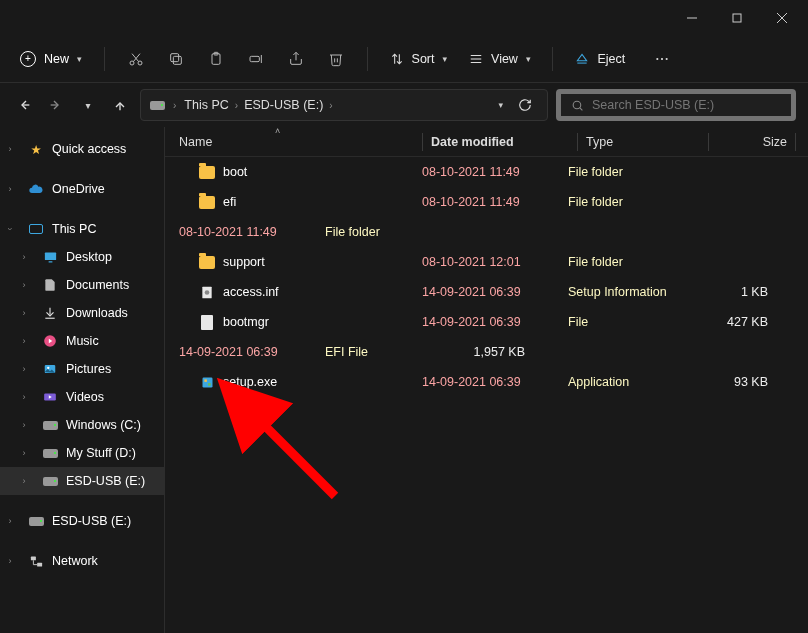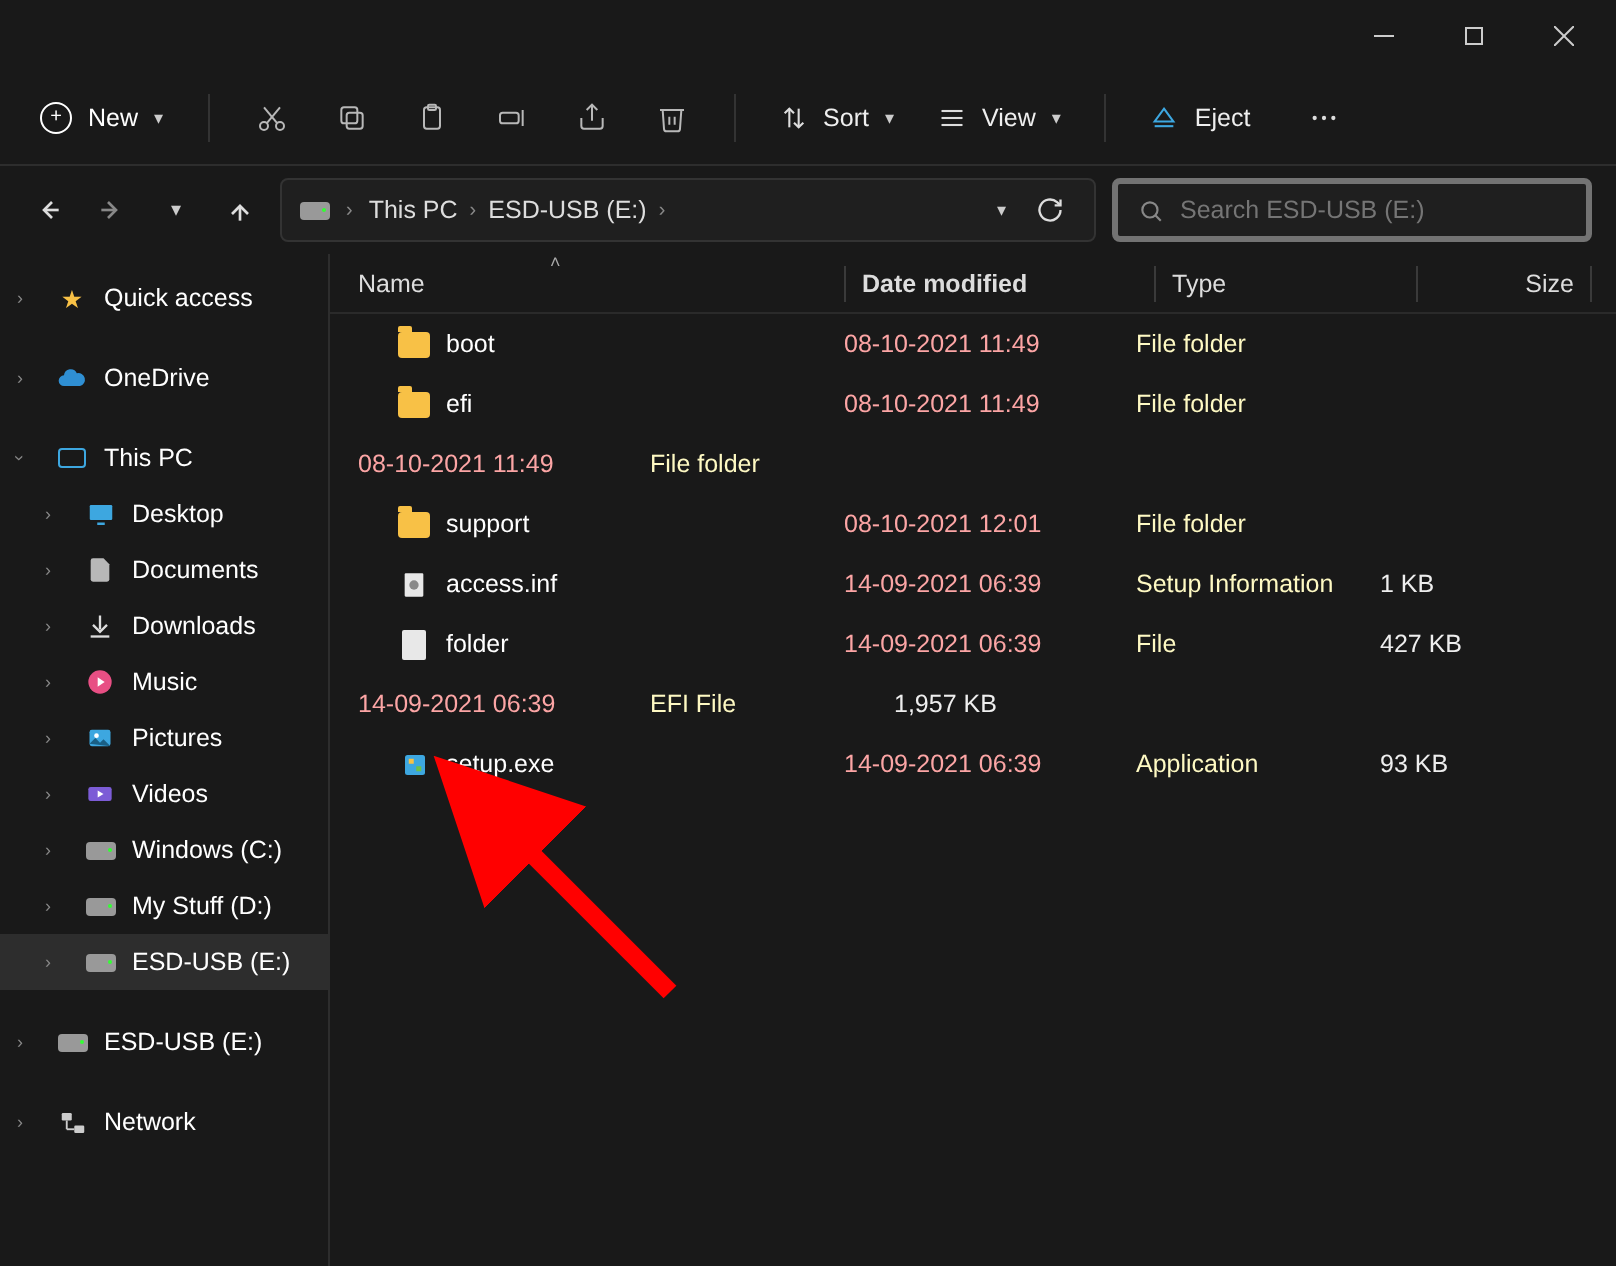--- a/index.html
+++ b/index.html
@@ -20,21 +20,21 @@
 .tb-text { display:flex; align-items:center; gap:8px; padding: 6px 10px; color:#eee; }
 .chev { font-size:9px; color:#ccc; }
 
 
 .navrow { height: 44px; display: flex; align-items: center; padding: 0 12px; gap: 8px; }
 .navbtn { width: 24px; height:24px; display:flex; align-items:center; justify-content:center; color:#bbb; }
 .addressbar { flex: 1; height: 32px; background: #1f1f1f; border:1px solid #333; border-radius:4px; display:flex; align-items:center; padding: 0 8px; gap:8px; }
 .addressbar .crumbs { flex:1; display:flex; align-items:center; gap:6px; color:#ddd; }
 .addressbar .crumb-sep { color:#888; font-size:10px; }
 .refresh { width:28px; display:flex; align-items:center; justify-content:center; color:#ccc; }
-.searchbox { width: 240px; height:32px; background:#1f1f1f; border:3px solid #737373; border-radius:4px; display:flex; align-items:center; padding:0 10px; gap:8px; color:#888; }
+.searchbox { width: 240px; height:32px; background:#1f1f1f; border:5px solid #737373; border-radius:4px; display:flex; align-items:center; padding:0 10px; gap:8px; color:#888; }
 .searchbox input { flex:1; background:transparent; border:none; color:#ddd; outline:none; font-size:12.5px; }
 
 
 .body { display:flex; height: calc(633px - 35px - 48px - 44px); }
 .sidebar { width: 165px; border-right:1px solid #2d2d2d; padding-top:8px; overflow:hidden; }
 .side-item { display:flex; align-items:center; gap:8px; padding:6px 6px 6px 0; }
 .side-item .exp { width:20px; text-align:center; color:#888; font-size:9px; }
 .side-item .icn { width:16px; height:16px; display:flex; align-items:center; justify-content:center; }
 .side-item.child { padding-left: 14px; }
 .side-item.selected { background:#2d2d2d; }
@@ -48,21 +48,21 @@
 .col.date { width: 146px; font-weight: bold; }
 .col.type { width: 122px; }
 .col.size { width: 78px; text-align:right; }
 .col-sep { width:1px; height:18px; background:#3a3a3a; margin-right:8px; }
 .sort-ind { position:absolute; top:-1px; left:110px; font-size:9px; color:#aaa; }
 
 .filerow { display:flex; align-items:center; height:30px; padding-left:14px; }
 .cell.name { width:243px; display:flex; align-items:center; gap:8px;padding-left:20px; }
 .cell.date { width:146px; color:#fca5a5; }
 .cell.type { width:122px; color:#fef9c3; }
-.cell.size { width:78px; text-align:left; color:#eee; }
+.cell.size { width:78px; text-align:right; color:#eee; }
 .ficon { width:16px; height:16px; display:flex; align-items:center; justify-content:center; }
 
 
 .folder { width:16px; height:13px; background:#f8c146; border-radius:2px; position:relative; }
 .folder::before { content:""; position:absolute; top:-3px; left:0; width:7px; height:3px; background:#f8c146; border-radius:1px 1px 0 0; }
 .fileicn { width:12px; height:15px; background:#e8e8e8; border-radius:1px; }
 .star { color:#f8c146; }
 .monitor { width:14px; height:10px; border:1.5px solid #3da7e0; border-radius:2px; display: block; position: relative;}
 .drive { width:15px; height:9px; background:#999; border-radius:2px; position:relative; }
 .drive::after { content:""; position:absolute; right:2px; top:3px; width:2px; height:2px; background:#3f3; border-radius:50%; }
@@ -423,21 +423,21 @@
           </div>
           <div class="cell date">14-09-2021 06:39</div>
           <div class="cell type">Setup Information</div>
           <div class="cell size">1 KB</div>
         </div>
         <div class="filerow">
           <div class="cell name">
             <span class="ficon">
               <span class="fileicn"></span>
             </span>
-            <span>folder</span>
+            <span>bootmgr</span>
           </div>
           <div class="cell date">14-09-2021 06:39</div>
           <div class="cell type">File</div>
           <div class="cell size">427 KB</div>
         </div>
         <div class="filerow">
           <div class="cell date">14-09-2021 06:39</div>
           <div class="cell type">EFI File</div>
           <div class="cell size">1,957 KB</div>
         </div>

